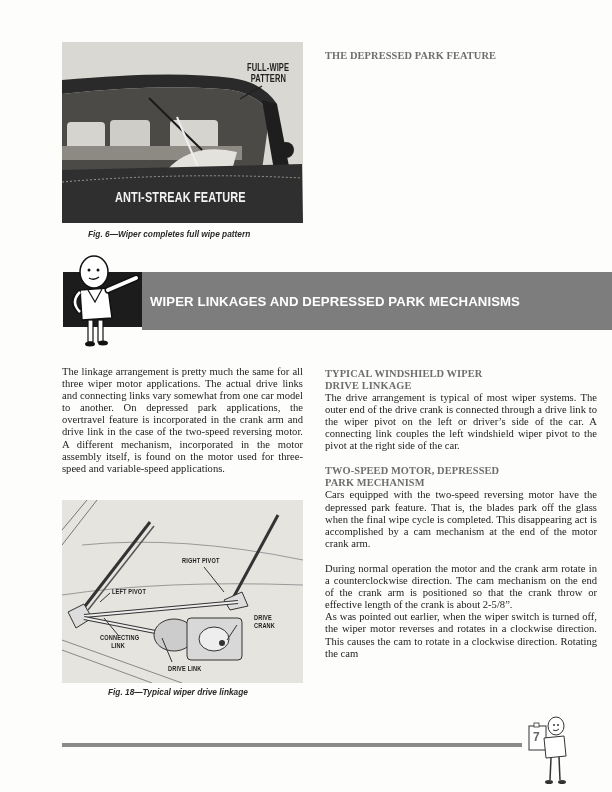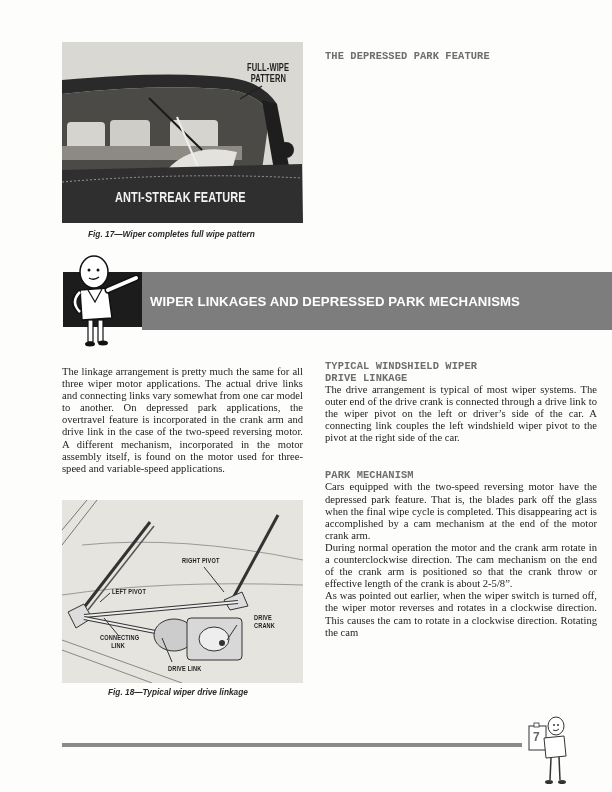--- a/index.html
+++ b/index.html
@@ -7,21 +7,21 @@
     width: 612px; height: 792px; position: relative; overflow: hidden;
     background: #fdfdfb; color: #1e1e1e;
     font-family: "Liberation Serif", "DejaVu Serif", serif;
   }
   .abs { position: absolute; }
   .body-text {
     font-size: 10.6px; line-height: 12.1px; text-align: justify;
     margin: 0; color: #222;
   }
   .subhead {
-    font-family: Liberation Mono, monospace;
+    font-family: Liberation Serif, serif;
     font-weight: bold; font-size: 10.4px; line-height: 12px;
     color: #6e6e6e; letter-spacing: 0.1px; margin: 0;
   }
   .caption {
     font-family: "Liberation Sans", "DejaVu Sans", sans-serif;
     font-style: italic; font-weight: bold; font-size: 8.3px; color: #2a2a2a;
     white-space: nowrap;
   }
   .fig-box { background: #dcdad4; overflow: hidden; }
   .callout {
@@ -68,21 +68,21 @@
     <path d="M0 140 Q 120 130 240 136" stroke="#9b9893" stroke-width="1" fill="none" stroke-dasharray="2 2"></path>
 
     <line x1="178" y1="57" x2="200" y2="44" stroke="#222" stroke-width="1.4"></line>
   </svg>
   <div class="abs callout" style="left:185px; top:20px; font-size:10px; line-height:11px; transform:scaleX(0.75);">
     <div>FULL-WIPE</div>
     <div style="padding-left:5px;">PATTERN</div>
   </div>
   <div class="abs callout" style="left:53px; top:148px; font-size:14px; line-height:15px; color:#f2f2f2; transform:scaleX(0.78);">ANTI-STREAK FEATURE</div>
 </div>
-<div class="abs caption" style="left:88px; top:229px;">Fig. 17—Wiper completes full wipe pattern</div>
+<div class="abs caption" style="left:88px; top:229px;">Fig. 6—Wiper completes full wipe pattern</div>
 
 <div class="abs" style="left:325px; top:38px; width:272px;">
   <p class="subhead" style="margin-top:12px;">THE DEPRESSED PARK FEATURE</p>
 </div>
 
 <div class="abs" style="left:58px; top:250px; width:540px; height:105px;">
   <div class="abs" style="left:5px; top:22px; width:80px; height:55px; background:#1c1c1c;"></div>
   <svg class="abs" style="left:0; top:0;" width="90" height="105" viewBox="0 0 90 105">
     <ellipse cx="36" cy="22" rx="14" ry="16" fill="#fff" stroke="#111" stroke-width="1.5"></ellipse>
     <circle cx="31" cy="20" r="1.5" fill="#111"></circle>
@@ -149,33 +149,33 @@
     <div>CRANK</div>
   </div>
   <div class="abs callout" style="left:38px; top:134px; text-align:center;">
     <div>CONNECTING</div>
     <div style="padding-left:14px; text-align:left;">LINK</div>
   </div>
   <div class="abs callout" style="left:106px; top:165px;">DRIVE LINK</div>
 </div>
 <div class="abs caption" style="left:108px; top:687px;text-align:center;">Fig. 18—Typical wiper drive linkage</div>
 
-<div class="abs" style="left:325px; top:360px; width:272px;">
+<div class="abs" style="left:325px; top:368px; width:272px;">
   <p class="subhead">
     <span>TYPICAL WINDSHIELD WIPER</span><br>
     <span>DRIVE LINKAGE</span>
   </p>
   <p class="body-text">The drive arrangement is typical of most wiper systems. The outer end of the drive crank is connected through a drive link to the wiper pivot on the left or driver’s side of the car. A connecting link couples the left windshield wiper pivot to the pivot at the right side of the car.</p>
 
   <p class="subhead" style="margin-top:13px;">
-    <br>
+    <span>TWO-SPEED MOTOR, DEPRESSED</span><br>
     <span>PARK MECHANISM</span>
   </p>
   <p class="body-text">Cars equipped with the two-speed reversing motor have the depressed park feature. That is, the blades park off the glass when the final wipe cycle is completed. This disappearing act is accomplished by a cam mechanism at the end of the motor crank arm.</p>
-  <p class="body-text" style="margin-top:0;">During normal operation the motor and the crank arm rotate in a counterclockwise direction. The cam mechanism on the end of the crank arm is positioned so that the crank throw or effective length of the crank is about 2-5/8”.</p>
+  <p class="body-text" style="margin-top:13px;">During normal operation the motor and the crank arm rotate in a counterclockwise direction. The cam mechanism on the end of the crank arm is positioned so that the crank throw or effective length of the crank is about 2-5/8”.</p>
   <p class="body-text" style="">As was pointed out earlier, when the wiper switch is turned off, the wiper motor reverses and rotates in a clockwise direction. This causes the cam to rotate in a clockwise direction. Rotating the cam</p>
 </div>
 
 <div class="abs rule" style="left:62px; top:743px; width:460px; height:4px;"></div>
 <div class="abs" style="left:526px; top:714px; width:56px; height:76px;">
   <svg width="56" height="76" viewBox="0 0 56 76">
     <rect x="3" y="12" width="17" height="24" fill="#fff" stroke="#333" stroke-width="1"></rect>
     <rect x="8" y="9" width="5" height="4" fill="#fff" stroke="#333" stroke-width="0.8"></rect>
     <ellipse cx="30" cy="12" rx="8" ry="9" fill="#fff" stroke="#333"></ellipse>
     <circle cx="28" cy="11" r="1" fill="#333"></circle>

